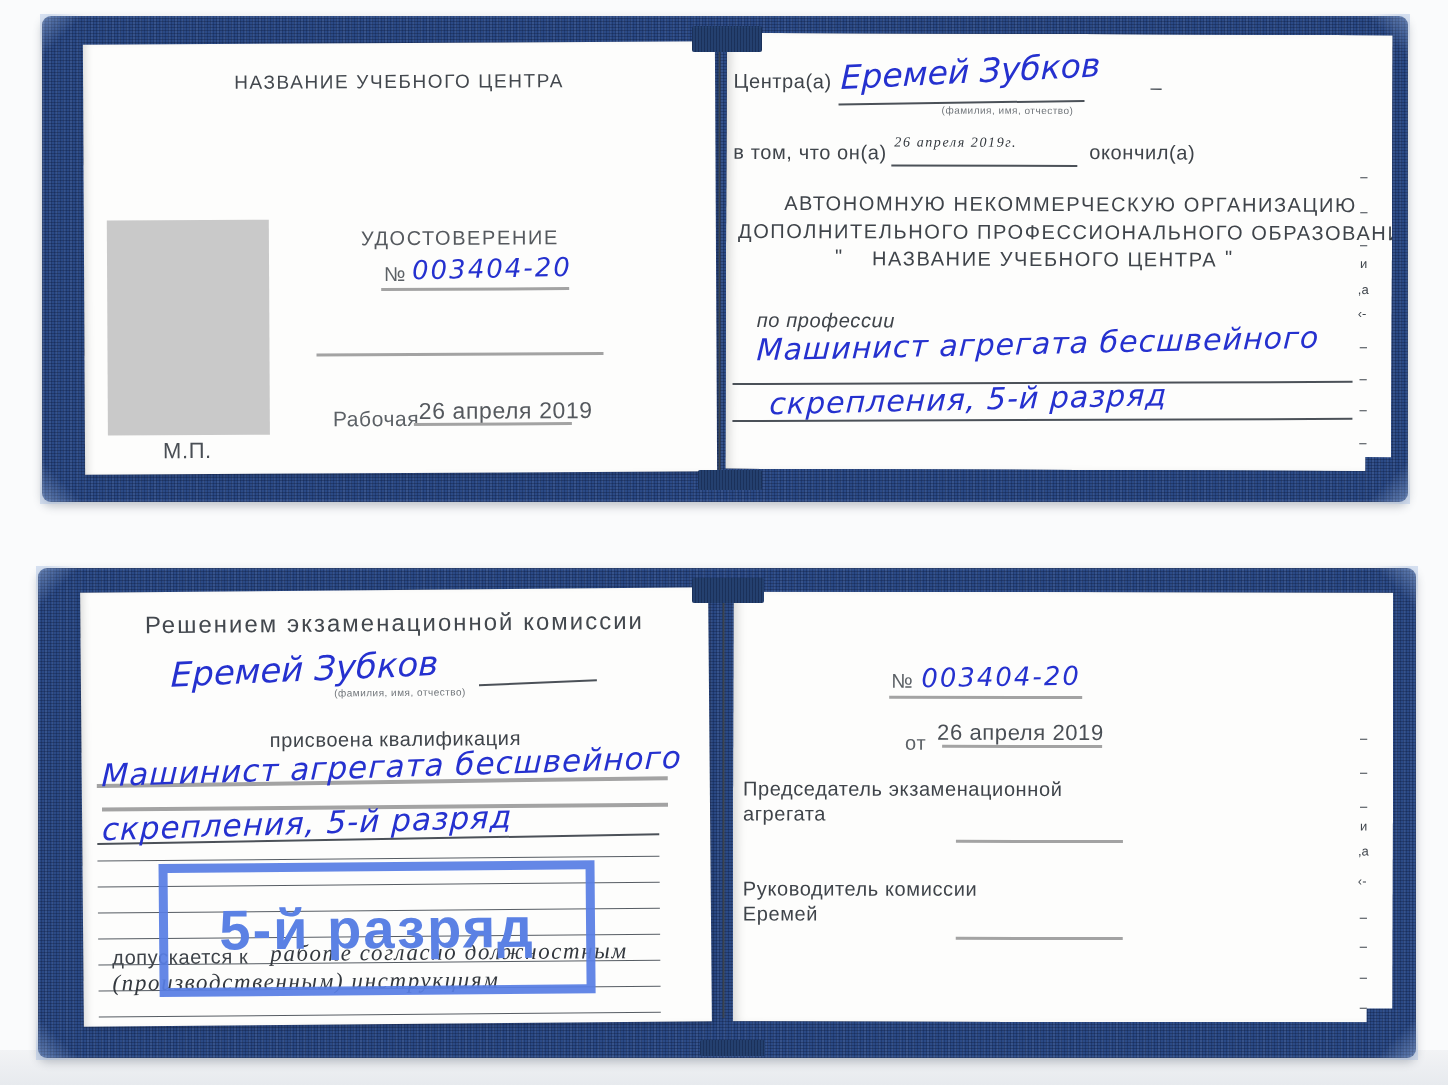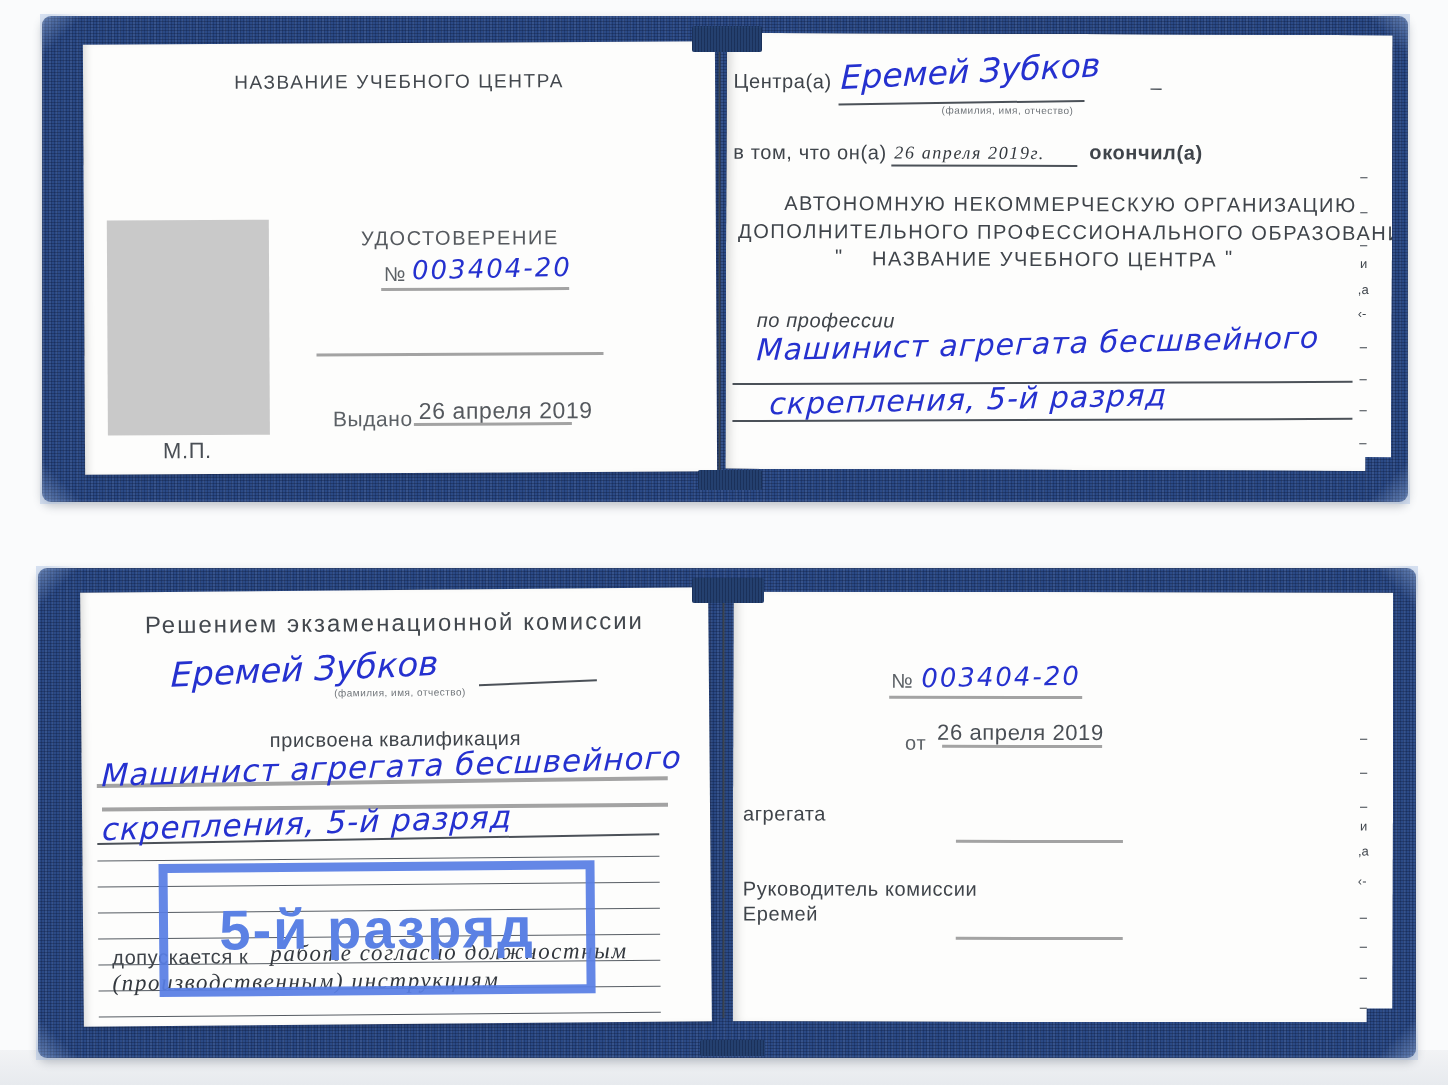--- a/index.html
+++ b/index.html
@@ -68,37 +68,37 @@
   </section>
 
   <div class="page leftpage" style="left:84px;top:43px;width:632px;height:430px;transform:rotate(-0.3deg);">
     <div class="abs t t-cond" style="left:0;top:28px;width:100%;text-align:center;font-size:19px;color:#43484e;">НАЗВАНИЕ УЧЕБНОГО ЦЕНТРА</div>
     <div class="photo" style="left:23px;top:176px;width:162px;height:215px;"></div>
     <div class="abs t t-cond" style="left:216px;top:184px;width:320px;text-align:center;font-size:20px;color:#55595e;font-weight:500;">УДОСТОВЕРЕНИЕ</div>
     <div class="abs t t-gray" style="left:300px;top:220px;font-size:20px;">№</div>
     <div class="abs hw" style="left:328px;top:211px;font-size:26px;letter-spacing:2px;transform:rotate(-1deg);">003404-20</div>
     <div class="abs gline" style="left:297px;top:245px;width:188px;"></div>
     <div class="abs gline" style="left:232px;top:310px;width:287px;"></div>
-    <div class="abs t t-gray" style="left:248px;top:364px;font-size:21px;">Выдано</div>
+    <div class="abs t t-gray" style="left:248px;top:364px;font-size:21px;">Рабочая</div>
     <div class="abs t" style="left:334px;top:355px;font-size:23px;color:#55595e;">26 апреля 2019</div>
     <div class="abs gline" style="left:329px;top:380px;width:158px;height:2.5px;"></div>
     <div class="abs t" style="left:78px;top:394px;font-size:22px;color:#4a4f55;">М.П.</div>
   </div>
 
   <div class="page rightpage" style="left:726px;top:34px;width:666px;height:436px;transform:rotate(0.2deg);">
     <div class="abs t" style="left:7px;top:37px;">Центра(а)</div>
     <div class="abs hw" style="left:114px;top:18px;font-size:33px;transform:rotate(-3deg) skewX(-4deg);">Еремей Зубков</div>
     <div class="abs dline" style="left:112px;top:68px;width:246px;transform:rotate(-1deg);"></div>
     <div class="abs t" style="left:424px;top:42px;color:#4b5158;">–</div>
     <div class="abs small-cap" style="left:181px;top:71px;width:200px;text-align:center;">(фамилия, имя, отчество)</div>
 
     <div class="abs t" style="left:7px;top:108px;">в том, что он(а)</div>
-    <div class="abs serif-i" style="left:168px;top:109px;font-size:18px;">26 апреля 2019г.</div>
+    <div class="abs serif-i" style="left:168px;top:101px;font-size:14px;">26 апреля 2019г.</div>
     <div class="abs dline" style="left:165px;top:131px;width:186px;height:2px;"></div>
-    <div class="abs t" style="left:363px;top:107px;font-weight:bold;">окончил(а)</div>
+    <div class="abs t" style="left:363px;top:107px;">окончил(а)</div>
 
     <div class="abs t t-cond" style="left:58px;top:159px;font-size:20px;">АВТОНОМНУЮ НЕКОММЕРЧЕСКУЮ ОРГАНИЗАЦИЮ</div>
     <div class="abs t t-cond" style="left:12px;top:187px;font-size:20px;">ДОПОЛНИТЕЛЬНОГО ПРОФЕССИОНАЛЬНОГО ОБРАЗОВАНИЯ</div>
     <div class="abs t" style="left:109px;top:212px;">"</div>
     <div class="abs t t-cond" style="left:146px;top:214px;font-size:20px;">НАЗВАНИЕ УЧЕБНОГО ЦЕНТРА</div>
     <div class="abs t" style="left:499px;top:212px;">"</div>
 
     <div class="abs t" style="left:31px;top:276px;font-style:italic;">по профессии</div>
     <div class="abs hw" style="left:31px;top:292px;font-size:30px;letter-spacing:1px;transform:rotate(-1.5deg) skewX(-4deg);">Машинист агрегата бесшвейного</div>
     <div class="abs dline" style="left:7px;top:348px;width:620px;transform:rotate(-0.4deg);"></div>
@@ -160,20 +160,21 @@
   </div>
 
   <div class="page rightpage" style="left:733px;top:592px;width:660px;height:430px;transform:rotate(0.1deg);">
     <div class="abs t t-gray" style="left:158px;top:78px;font-size:20px;">№</div>
     <div class="abs hw" style="left:188px;top:70px;font-size:26px;letter-spacing:2px;transform:rotate(-1deg);">003404-20</div>
     <div class="abs gline" style="left:156px;top:104px;width:193px;"></div>
     <div class="abs t t-gray" style="left:172px;top:140px;font-size:20px;">от</div>
     <div class="abs t" style="left:204px;top:128px;font-size:22px;color:#4a4f55;">26 апреля 2019</div>
     <div class="abs gline" style="left:209px;top:153px;width:160px;"></div>
 
+    <div class="abs t" style="left:10px;top:186px;">Председатель экзаменационной</div>
     <div class="abs t" style="left:10px;top:211px;">агрегата</div>
     <div class="abs gline" style="left:223px;top:248px;width:167px;height:2.5px;"></div>
 
     <div class="abs t" style="left:10px;top:286px;">Руководитель комиссии</div>
     <div class="abs t" style="left:10px;top:311px;">Еремей</div>
     <div class="abs gline" style="left:223px;top:345px;width:167px;height:2.5px;"></div>
 
     <span class="mark" style="left:627px;top:138px;">–</span>
     <span class="mark" style="left:627px;top:172px;">–</span>
     <span class="mark" style="left:627px;top:206px;">–</span>

